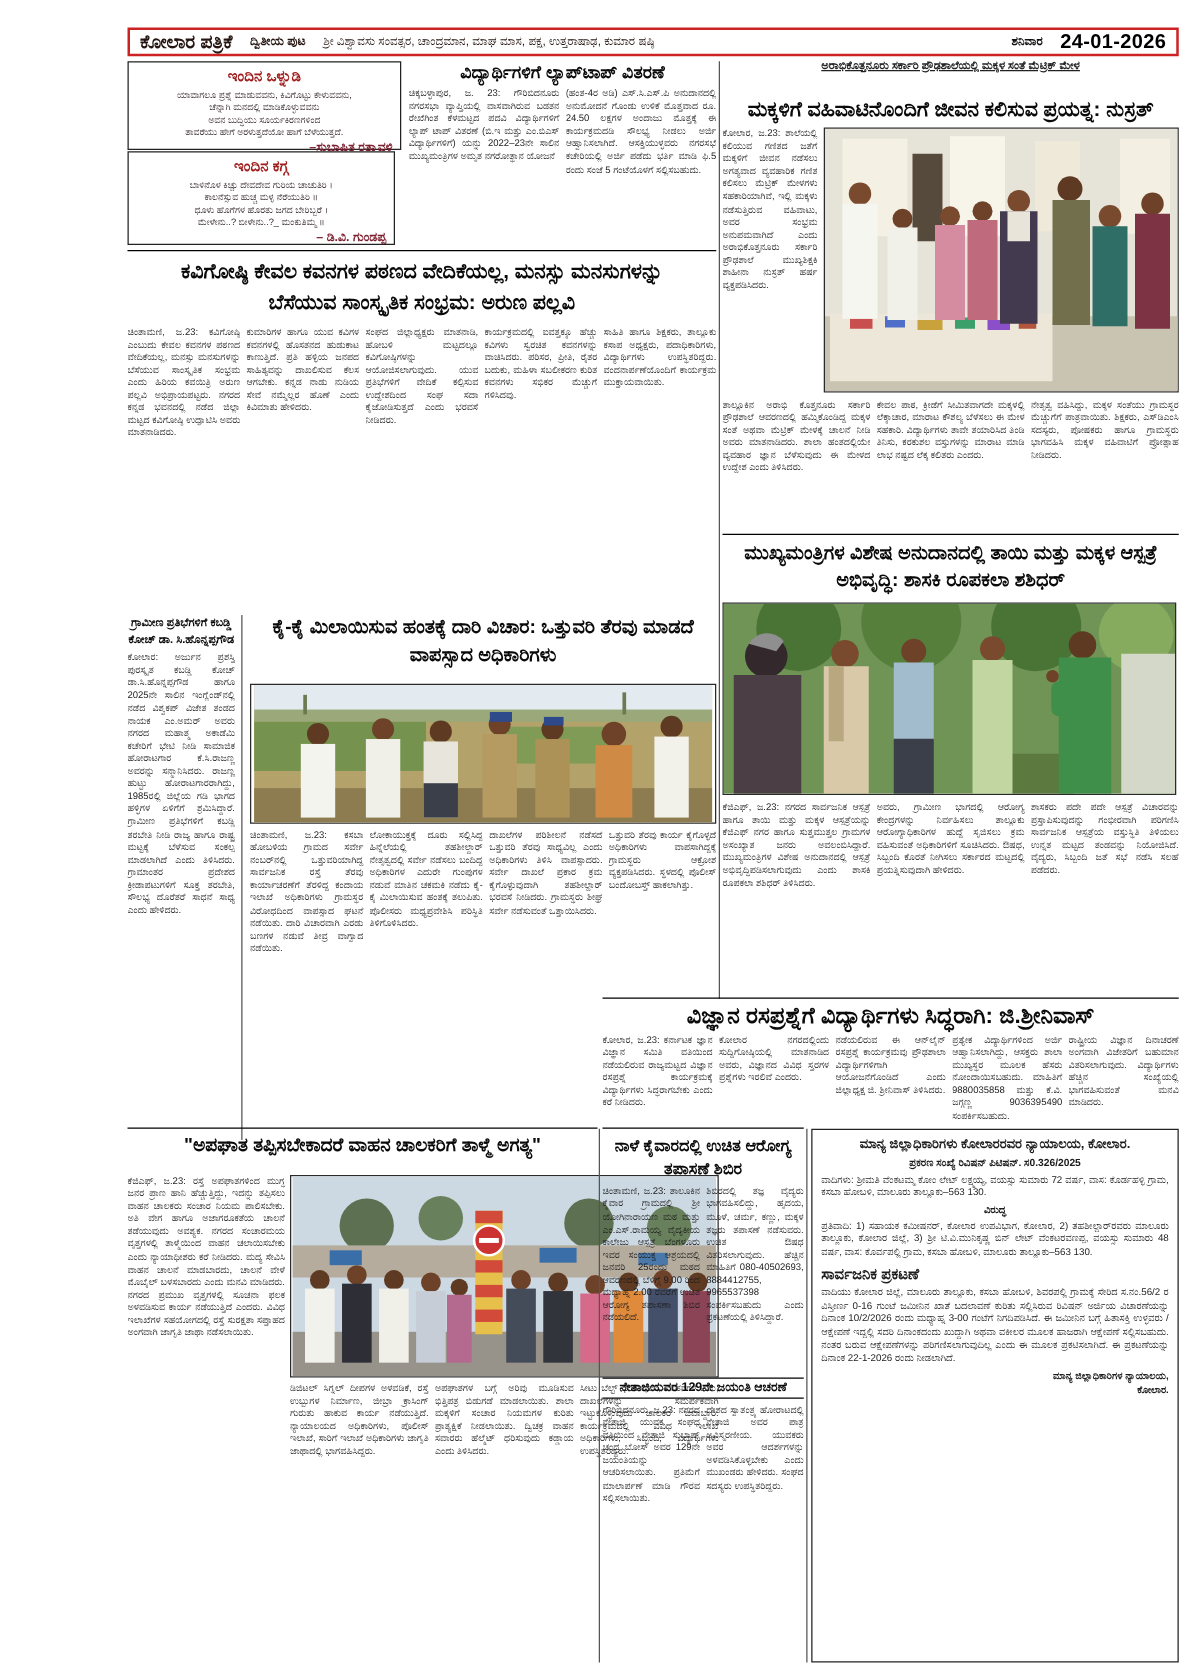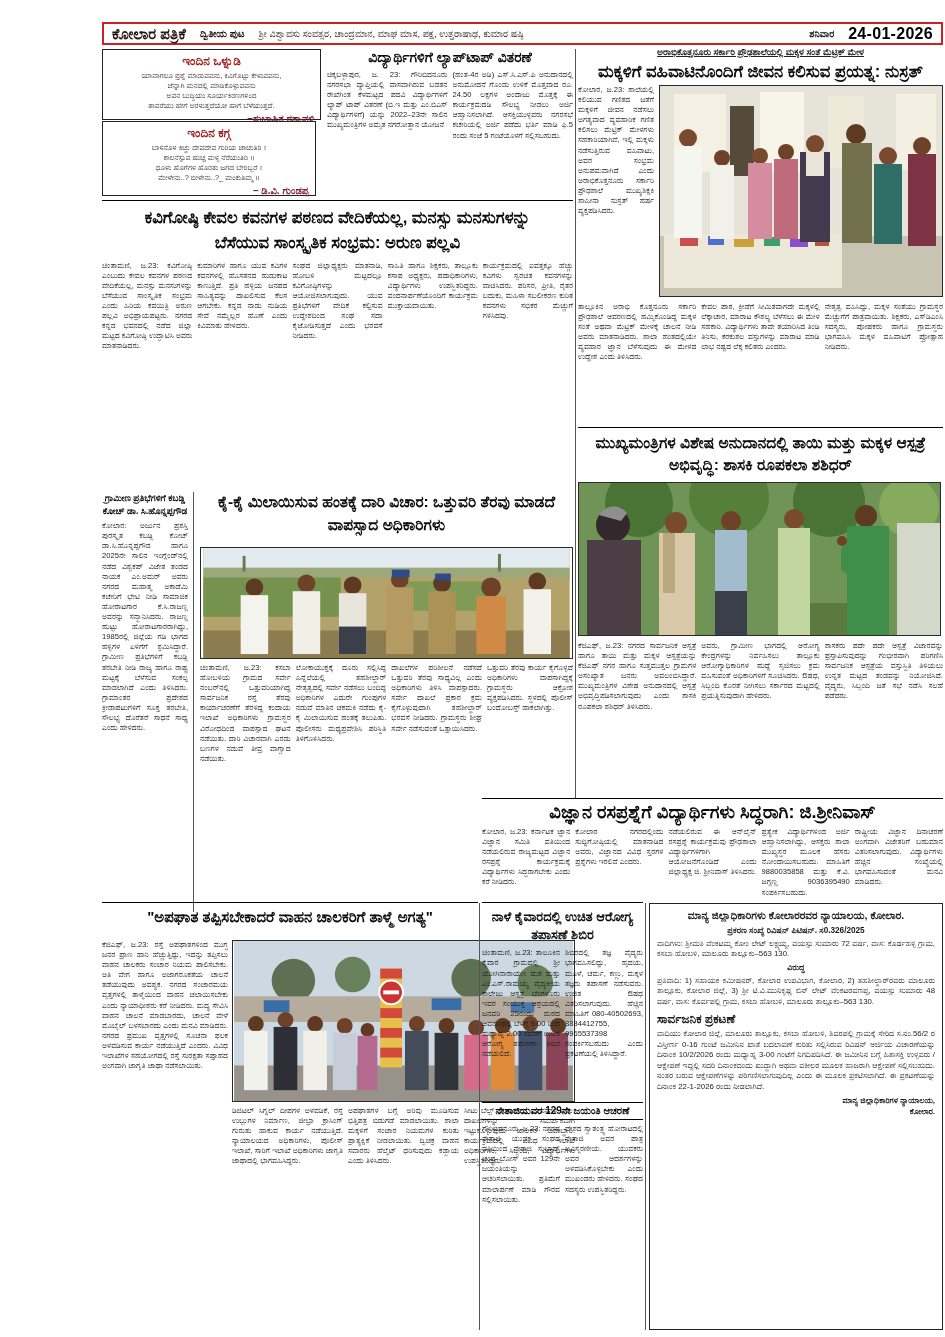--- a/index.html
+++ b/index.html
@@ -70,21 +70,21 @@
   <div class="cols" style="height:118px;">
     <div class="col">ಚಿಕ್ಕಬಳ್ಳಾಪುರ, ಜ. 23: ಗೌರಿಬಿದನೂರು ನಗರಸಭಾ ವ್ಯಾಪ್ತಿಯಲ್ಲಿ ವಾಸವಾಗಿರುವ ಬಡತನ ರೇಖೆಗಿಂತ ಕೆಳಮಟ್ಟದ ಪದವಿ ವಿದ್ಯಾರ್ಥಿಗಳಿಗೆ ಲ್ಯಾಪ್ ಟಾಪ್ ವಿತರಣೆ (ಬಿ.ಇ ಮತ್ತು ಎಂ.ಬಿಎಸ್ ವಿದ್ಯಾರ್ಥಿಗಳಿಗೆ) ಯನ್ನು 2022–23ನೇ ಸಾಲಿನ ಮುಖ್ಯಮಂತ್ರಿಗಳ ಅಮೃತ ನಗರೋತ್ಥಾನ ಯೋಜನೆ</div>
     <div class="col">(ಹಂತ-4ರ ಅಡಿ) ಎಸ್.ಸಿ.ಎಸ್.ಪಿ ಅನುದಾನದಲ್ಲಿ ಅನುಮೋದನೆ ಗೊಂಡು ಉಳಿಕೆ ಮೊತ್ತವಾದ ರೂ. 24.50 ಲಕ್ಷಗಳ ಅಂದಾಜು ಮೊತ್ತಕ್ಕೆ ಈ ಕಾರ್ಯಕ್ರಮದಡಿ ಸೌಲಭ್ಯ ನೀಡಲು ಅರ್ಜಿ ಆಹ್ವಾನಿಸಲಾಗಿದೆ. ಆಸಕ್ತಿಯುಳ್ಳವರು ನಗರಸಭೆ ಕಚೇರಿಯಲ್ಲಿ ಅರ್ಜಿ ಪಡೆದು ಭರ್ತಿ ಮಾಡಿ ಫಿ.5 ರಂದು ಸಂಜೆ 5 ಗಂಟೆಯೊಳಗೆ ಸಲ್ಲಿಸಬಹುದು.</div>
   </div>
 </div>
 
 <div class="abs vrule" style="left:574.5px;top:49px;height:750px;"></div>
 
 <div class="abs" style="left:578px;top:47px;width:365px;height:377px;">
   <div class="kicker" style="font-size:9px;">ಅರಾಭಿಕೊತ್ತನೂರು ಸರ್ಕಾರಿ ಪ್ರೌಢಶಾಲೆಯಲ್ಲಿ ಮಕ್ಕಳ ಸಂತೆ ಮೆಟ್ರಿಕ್ ಮೇಳ</div>
-  <div class="hl" style="font-size:16.5px;margin:4px 0 4px;">ಮಕ್ಕಳಿಗೆ ವಹಿವಾಟಿನೊಂದಿಗೆ ಜೀವನ ಕಲಿಸುವ ಪ್ರಯತ್ನ: ನುಸ್ರತ್</div>
+  <div class="hl" style="font-size:16.5px;margin:21px 0 4px;">ಮಕ್ಕಳಿಗೆ ವಹಿವಾಟಿನೊಂದಿಗೆ ಜೀವನ ಕಲಿಸುವ ಪ್ರಯತ್ನ: ನುಸ್ರತ್</div>
   <div style="display:flex;gap:5px;height:212px;">
     <div class="singlecol" style="width:76px;">ಕೋಲಾರ, ಜ.23: ಶಾಲೆಯಲ್ಲಿ ಕಲಿಯುವ ಗಣಿತದ ಜತೆಗೆ ಮಕ್ಕಳಿಗೆ ಜೀವನ ನಡೆಸಲು ಅಗತ್ಯವಾದ ವ್ಯವಹಾರಿಕ ಗಣಿತ ಕಲಿಸಲು ಮೆಟ್ರಿಕ್ ಮೇಳಗಳು ಸಹಕಾರಿಯಾಗಿವೆ, ಇಲ್ಲಿ ಮಕ್ಕಳು ನಡೆಸುತ್ತಿರುವ ವಹಿವಾಟು, ಅವರ ಸಂಭ್ರಮ ಅನುಪಮವಾಗಿದೆ ಎಂದು ಅರಾಭಿಕೊತ್ತನೂರು ಸರ್ಕಾರಿ ಪ್ರೌಢಶಾಲೆ ಮುಖ್ಯಶಿಕ್ಷಕಿ ಶಾಹೀನಾ ನುಸ್ರತ್ ಹರ್ಷ ವ್ಯಕ್ತಪಡಿಸಿದರು.</div>
     <svg class="photo" width="282" height="210" viewBox="0 0 282 210">
       <rect width="282" height="210" fill="#e6e4d8"></rect>
       <rect x="14" y="8" width="52" height="78" fill="#f4f1e4"></rect>
         <rect x="100" y="6" width="44" height="80" fill="#f7f4e9"></rect>
       <rect x="168" y="10" width="36" height="72" fill="#efe9da"></rect>
         <rect x="236" y="8" width="40" height="76" fill="#f3efe2"></rect>
       <rect x="70" y="20" width="24" height="70" fill="#564a3c"></rect>
       <rect x="0" y="150" width="282" height="60" fill="#c9c3b1"></rect>
@@ -120,22 +120,22 @@
     <div class="col">ನೇತೃತ್ವ ವಹಿಸಿದ್ದು, ಮಕ್ಕಳ ಸಂತೆಯು ಗ್ರಾಮಸ್ಥರ ಮೆಚ್ಚುಗೆಗೆ ಪಾತ್ರವಾಯಿತು. ಶಿಕ್ಷಕರು, ಎಸ್‌ಡಿಎಂಸಿ ಸದಸ್ಯರು, ಪೋಷಕರು ಹಾಗೂ ಗ್ರಾಮಸ್ಥರು ಭಾಗವಹಿಸಿ ಮಕ್ಕಳ ವಹಿವಾಟಿಗೆ ಪ್ರೋತ್ಸಾಹ ನೀಡಿದರು.</div>
   </div>
 </div>
 
 <div class="abs" style="left:102px;top:200px;width:471px;height:288px;border-top:1.2px solid #000;padding-top:4px;">
   <div class="hl" style="font-size:16.5px;line-height:1.5;padding:0 20px;">ಕವಿಗೋಷ್ಠಿ ಕೇವಲ ಕವನಗಳ ಪಠಣದ ವೇದಿಕೆಯಲ್ಲ, ಮನಸ್ಸು ಮನಸುಗಳನ್ನು ಬೆಸೆಯುವ ಸಾಂಸ್ಕೃತಿಕ ಸಂಭ್ರಮ: ಅರುಣ ಪಲ್ಲವಿ</div>
   <div class="cols" style="height:222px;margin-top:6px;">
     <div class="col">ಚಿಂತಾಮಣಿ, ಜ.23: ಕವಿಗೋಷ್ಠಿ ಎಂಬುದು ಕೇವಲ ಕವನಗಳ ಪಠಣದ ವೇದಿಕೆಯಲ್ಲ, ಮನಸ್ಸು ಮನಸುಗಳನ್ನು ಬೆಸೆಯುವ ಸಾಂಸ್ಕೃತಿಕ ಸಂಭ್ರಮ ಎಂದು ಹಿರಿಯ ಕವಯಿತ್ರಿ ಅರುಣ ಪಲ್ಲವಿ ಅಭಿಪ್ರಾಯಪಟ್ಟರು. ನಗರದ ಕನ್ನಡ ಭವನದಲ್ಲಿ ನಡೆದ ಜಿಲ್ಲಾ ಮಟ್ಟದ ಕವಿಗೋಷ್ಠಿ ಉದ್ಘಾಟಿಸಿ ಅವರು ಮಾತನಾಡಿದರು.</div>
     <div class="col">ಕುಮಾರಿಗಳ ಹಾಗೂ ಯುವ ಕವಿಗಳ ಕವನಗಳಲ್ಲಿ ಹೊಸತನದ ಹುಡುಕಾಟ ಕಾಣುತ್ತಿದೆ. ಪ್ರತಿ ಹಳ್ಳಿಯ ಜನಪದ ಸಾಹಿತ್ಯವನ್ನು ದಾಖಲಿಸುವ ಕೆಲಸ ಆಗಬೇಕು. ಕನ್ನಡ ನಾಡು ನುಡಿಯ ಸೇವೆ ನಮ್ಮೆಲ್ಲರ ಹೊಣೆ ಎಂದು ಕಿವಿಮಾತು ಹೇಳಿದರು.</div>
     <div class="col">ಸಂಘದ ಜಿಲ್ಲಾಧ್ಯಕ್ಷರು ಮಾತನಾಡಿ, ಹೋಬಳಿ ಮಟ್ಟದಲ್ಲೂ ಕವಿಗೋಷ್ಠಿಗಳನ್ನು ಆಯೋಜಿಸಲಾಗುವುದು. ಯುವ ಪ್ರತಿಭೆಗಳಿಗೆ ವೇದಿಕೆ ಕಲ್ಪಿಸುವ ಉದ್ದೇಶದಿಂದ ಸಂಘ ಸದಾ ಕೈಜೋಡಿಸುತ್ತದೆ ಎಂದು ಭರವಸೆ ನೀಡಿದರು.</div>
+    <div class="col">ಕಾರ್ಯಕ್ರಮದಲ್ಲಿ ಐವತ್ತಕ್ಕೂ ಹೆಚ್ಚು ಕವಿಗಳು ಸ್ವರಚಿತ ಕವನಗಳನ್ನು ವಾಚಿಸಿದರು. ಪರಿಸರ, ಪ್ರೀತಿ, ರೈತರ ಬದುಕು, ಮಹಿಳಾ ಸಬಲೀಕರಣ ಕುರಿತ ಕವನಗಳು ಸಭಿಕರ ಮೆಚ್ಚುಗೆ ಗಳಿಸಿದವು.</div>
     <div class="col">ಸಾಹಿತಿ ಹಾಗೂ ಶಿಕ್ಷಕರು, ತಾಲ್ಲೂಕು ಕಸಾಪ ಅಧ್ಯಕ್ಷರು, ಪದಾಧಿಕಾರಿಗಳು, ವಿದ್ಯಾರ್ಥಿಗಳು ಉಪಸ್ಥಿತರಿದ್ದರು. ವಂದನಾರ್ಪಣೆಯೊಂದಿಗೆ ಕಾರ್ಯಕ್ರಮ ಮುಕ್ತಾಯವಾಯಿತು.</div>
-    <div class="col">ಕಾರ್ಯಕ್ರಮದಲ್ಲಿ ಐವತ್ತಕ್ಕೂ ಹೆಚ್ಚು ಕವಿಗಳು ಸ್ವರಚಿತ ಕವನಗಳನ್ನು ವಾಚಿಸಿದರು. ಪರಿಸರ, ಪ್ರೀತಿ, ರೈತರ ಬದುಕು, ಮಹಿಳಾ ಸಬಲೀಕರಣ ಕುರಿತ ಕವನಗಳು ಸಭಿಕರ ಮೆಚ್ಚುಗೆ ಗಳಿಸಿದವು.</div>
   </div>
 </div>
 
 <div class="abs" style="left:578px;top:427px;width:365px;height:372px;border-top:1.2px solid #000;padding-top:4px;">
   <div class="hl" style="font-size:15.5px;line-height:1.45;">ಮುಖ್ಯಮಂತ್ರಿಗಳ ವಿಶೇಷ ಅನುದಾನದಲ್ಲಿ ತಾಯಿ ಮತ್ತು ಮಕ್ಕಳ ಆಸ್ಪತ್ರೆ ಅಭಿವೃದ್ಧಿ: ಶಾಸಕಿ ರೂಪಕಲಾ ಶಶಿಧರ್</div>
   <svg class="photo" width="361" height="152" viewBox="0 0 361 152" style="margin-top:5px;">
     <rect width="361" height="152" fill="#6f9455"></rect>
     <circle cx="60" cy="20" r="34" fill="#4a7336"></circle>
       <circle cx="150" cy="14" r="40" fill="#577f3c"></circle>
     <circle cx="250" cy="18" r="36" fill="#4a7336"></circle>

